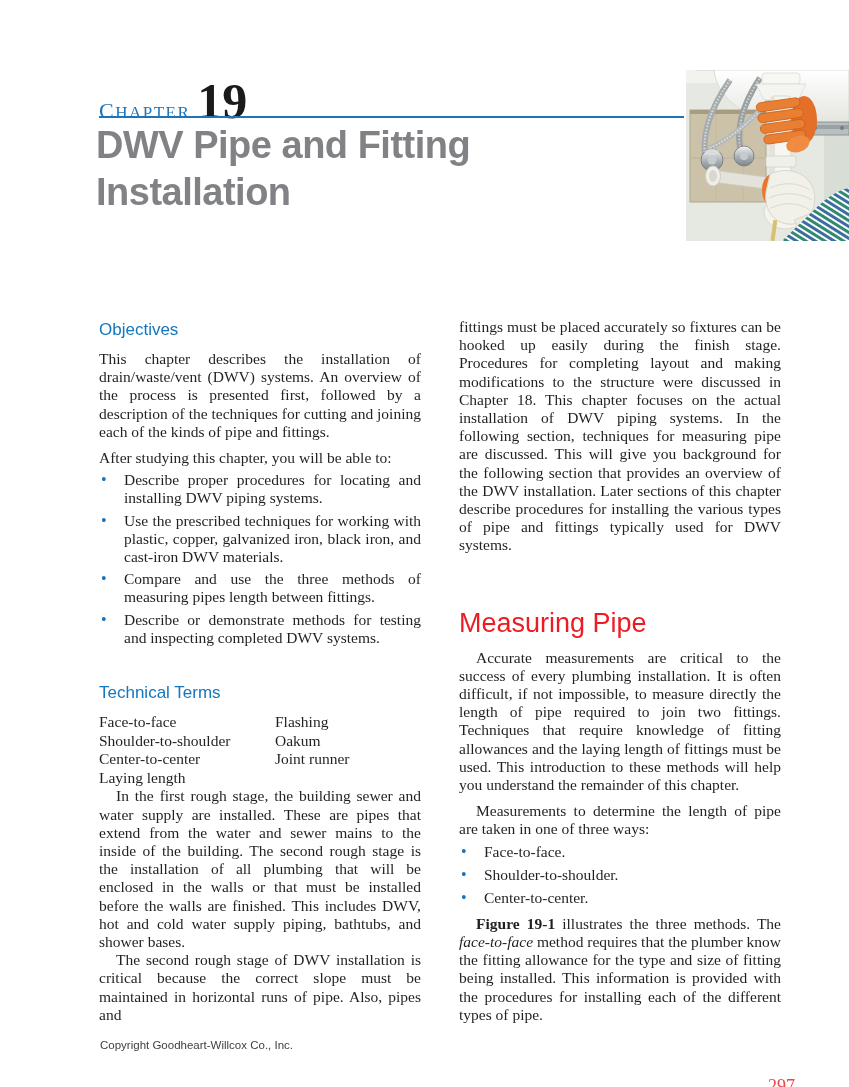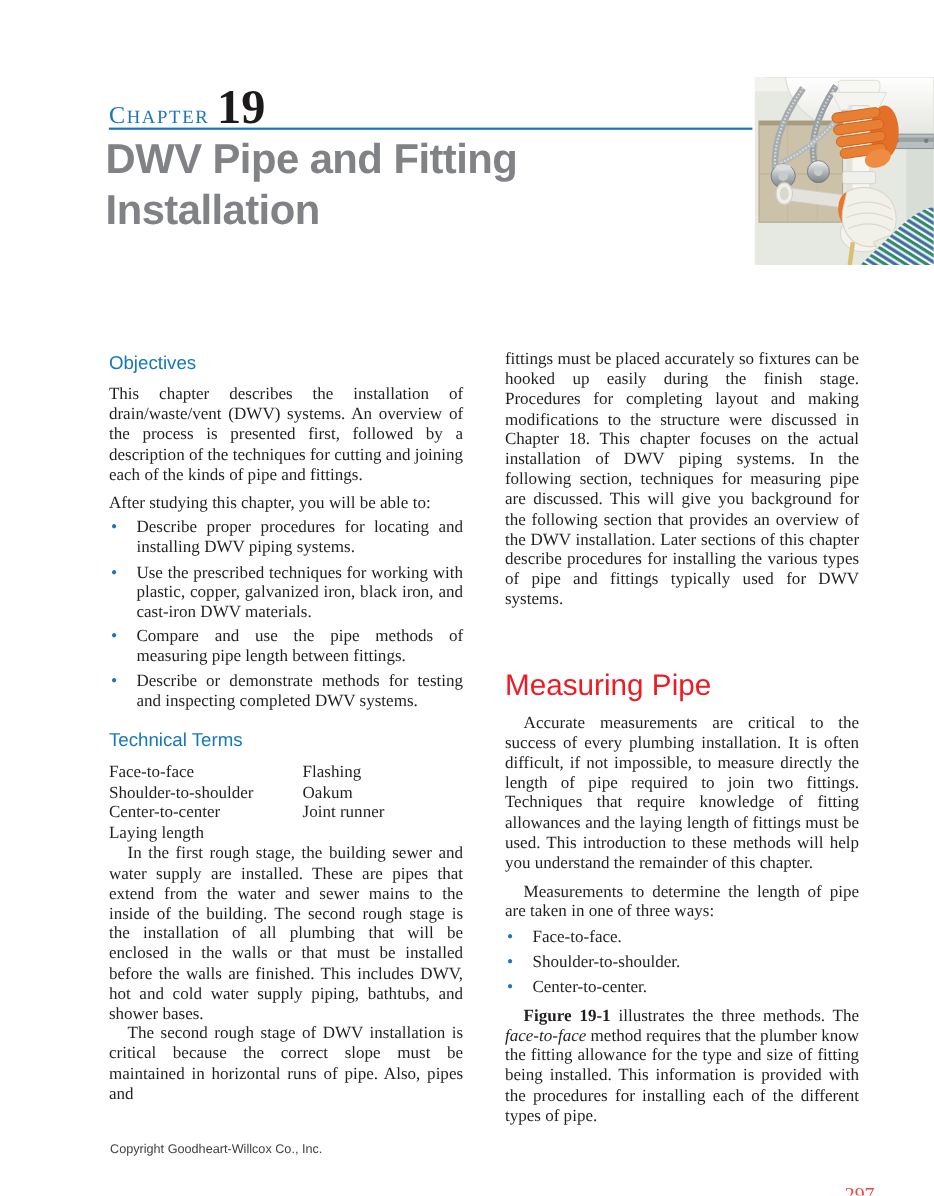--- a/index.html
+++ b/index.html
@@ -14,21 +14,21 @@
     display:flex; align-items:baseline; gap:7px;
   }
   .chapter-word {
     display:inline-block; font-family:"Liberation Serif", serif;
     color:#1b75bc; font-size:17px; letter-spacing:1.5px; font-variant:small-caps;
     text-transform:uppercase;
   }
   .chapter-word::first-letter { font-size:22px; }
   .chapter-num {
     font-family:"Liberation Serif", serif; font-weight:bold;
-    font-size:44px; color:#1d1a1b; line-height:1;
+    font-size:50px; color:#1d1a1b; line-height:1;
   }
   .header-rule {
     position:absolute; left:99px; top:116px; width:585px; height:2px;
     background:#1b75bc;
   }
   .chapter-title {
     position:absolute; left:96px; top:122px; width:560px;
     font-family:"Liberation Sans", sans-serif; font-weight:bold;
     font-size:38px; line-height:47px; letter-spacing:-0.5px; color:#808285;
   }
@@ -46,21 +46,21 @@
   .indent { text-indent:17px; }
 
   h2.sub {
     font-family:"Liberation Sans", sans-serif; font-weight:normal;
     font-size:17px; line-height:24px; color:#1477bd; margin:0 0 8px 0;
   }
   h2.major {
     font-family:"Liberation Sans", sans-serif; font-weight:normal;
     font-size:27px; line-height:32px; color:#ed1c24; margin:52px 0 10px 0;
   }
-  h2.terms-head { margin-top:14px; }
+  h2.terms-head { margin-top:34px; }
 
   ul.bullets { list-style:none; margin:4px 0 0 0; padding:0; }
   ul.bullets li {
     position:relative; padding-left:25px; margin-top:4px;
     text-align:justify; line-height:18.2px;
   }
   ul.bullets li::before {
     content:"\2022"; position:absolute; left:2px; top:0;
     color:#1b75bc; font-size:16px;
   }
@@ -192,21 +192,21 @@
     </svg>
   </div>
 
   <div class="col col-left">
     <h2 class="sub">Objectives</h2>
     <p>This chapter describes the installation of drain/waste/vent (DWV) systems. An overview of the process is presented first, followed by a description of the techniques for cutting and joining each of the kinds of pipe and fittings.</p>
     <p class="spaced">After studying this chapter, you will be able to:</p>
     <ul class="bullets">
       <li>Describe proper procedures for locating and installing DWV piping systems.</li>
       <li>Use the prescribed techniques for working with plastic, copper, galvanized iron, black iron, and cast-iron DWV materials.</li>
-      <li>Compare and use the pipe methods of measuring pipe length between fittings.</li>
+      <li>Compare and use the three methods of measuring pipes length between fittings.</li>
       <li>Describe or demonstrate methods for testing and inspecting completed DWV systems.</li>
     </ul>
 
     <h2 class="sub terms-head">Technical Terms</h2>
     <div class="terms-wrap">
       <ul class="terms-col1">
         <li>Face-to-face</li>
         <li>Shoulder-to-shoulder</li>
         <li>Center-to-center</li>
         <li>Laying length</li>

